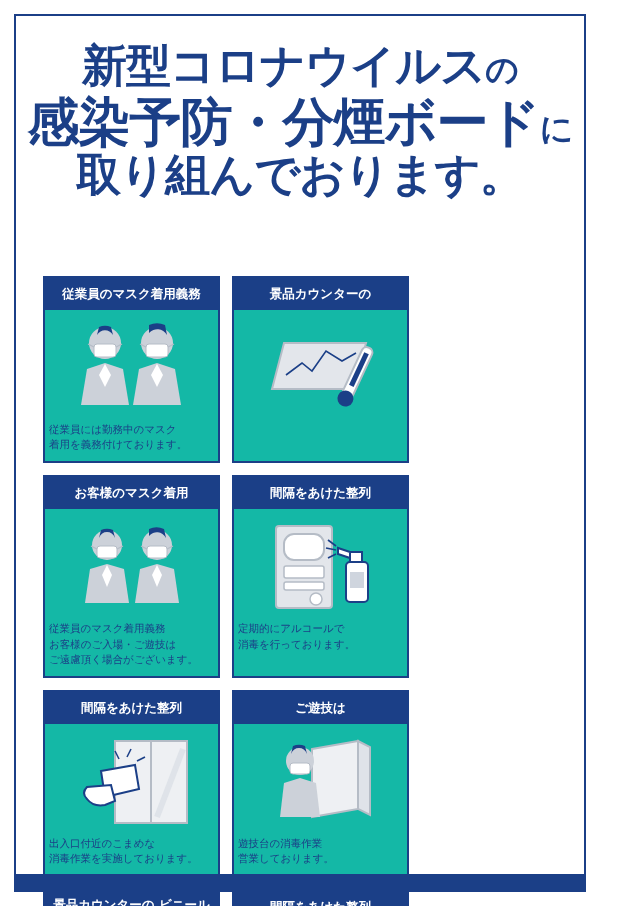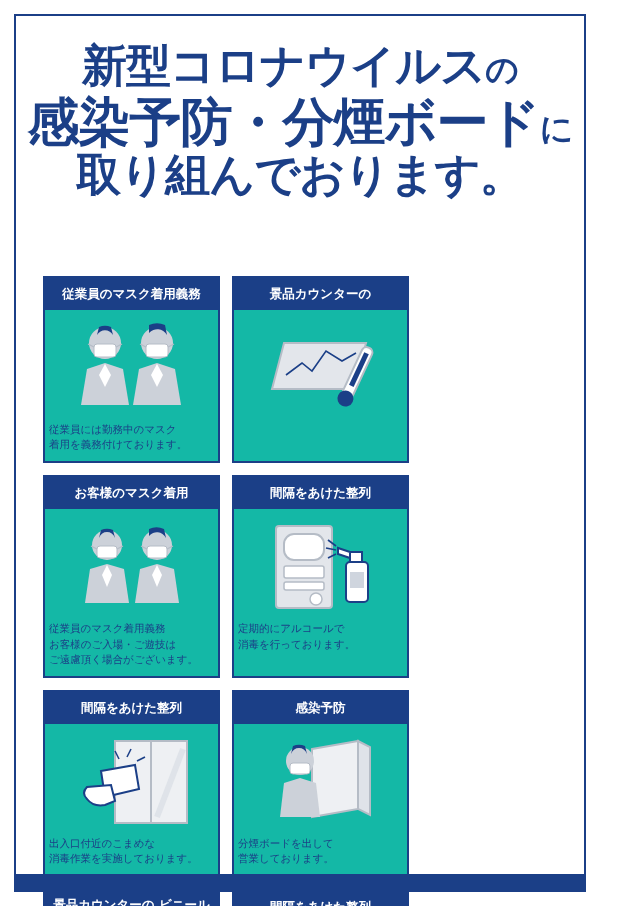--- a/index.html
+++ b/index.html
@@ -246,36 +246,36 @@
               <path d="M80 30 L88 26"></path>
               <path d="M62 28 L58 20"></path>
           </g>
         </svg>
       </div>
       <div class="card-text">出入口付近のこまめな
 消毒作業を実施しております。</div>
     </div>
 
     <div class="card">
-      <div class="card-title">感染予防</div>
+      <div class="card-title">ご遊技は</div>
       <div class="card-art">
         <svg width="150" height="100" viewBox="0 0 150 100">
           <path d="M66 18 L112 10 L112 78 L66 86 Z" fill="#eef0f3" stroke="#b5bcc6" stroke-width="2"></path>
           <path d="M112 10 L124 16 L124 84 L112 78 Z" fill="#dfe3e9" stroke="#b5bcc6" stroke-width="2"></path>
           <g fill="#ccd1d9">
             <circle cx="54" cy="30" r="14"></circle>
             <path d="M38 52 L54 47 L70 52 L74 86 L34 86 Z"></path>
           </g>
           <g fill="#1b3f87">
             <path d="M45 23 a9 11 0 0 1 16 0 l-2 -8 a11 7 0 0 0 -12 0 z"></path>
           </g>
           <rect x="44" y="32" width="20" height="11" rx="3" fill="#ffffff" stroke="#b5bcc6" stroke-width="1"></rect>
         </svg>
       </div>
-      <div class="card-text">分煙ボードを出して
+      <div class="card-text">遊技台の消毒作業
 営業しております。</div>
     </div>
 
     <div class="card">
       <div class="card-title two-line">景品カウンターの
 ビニールカーテン</div>
 
     </div>
 
     <div class="card">

